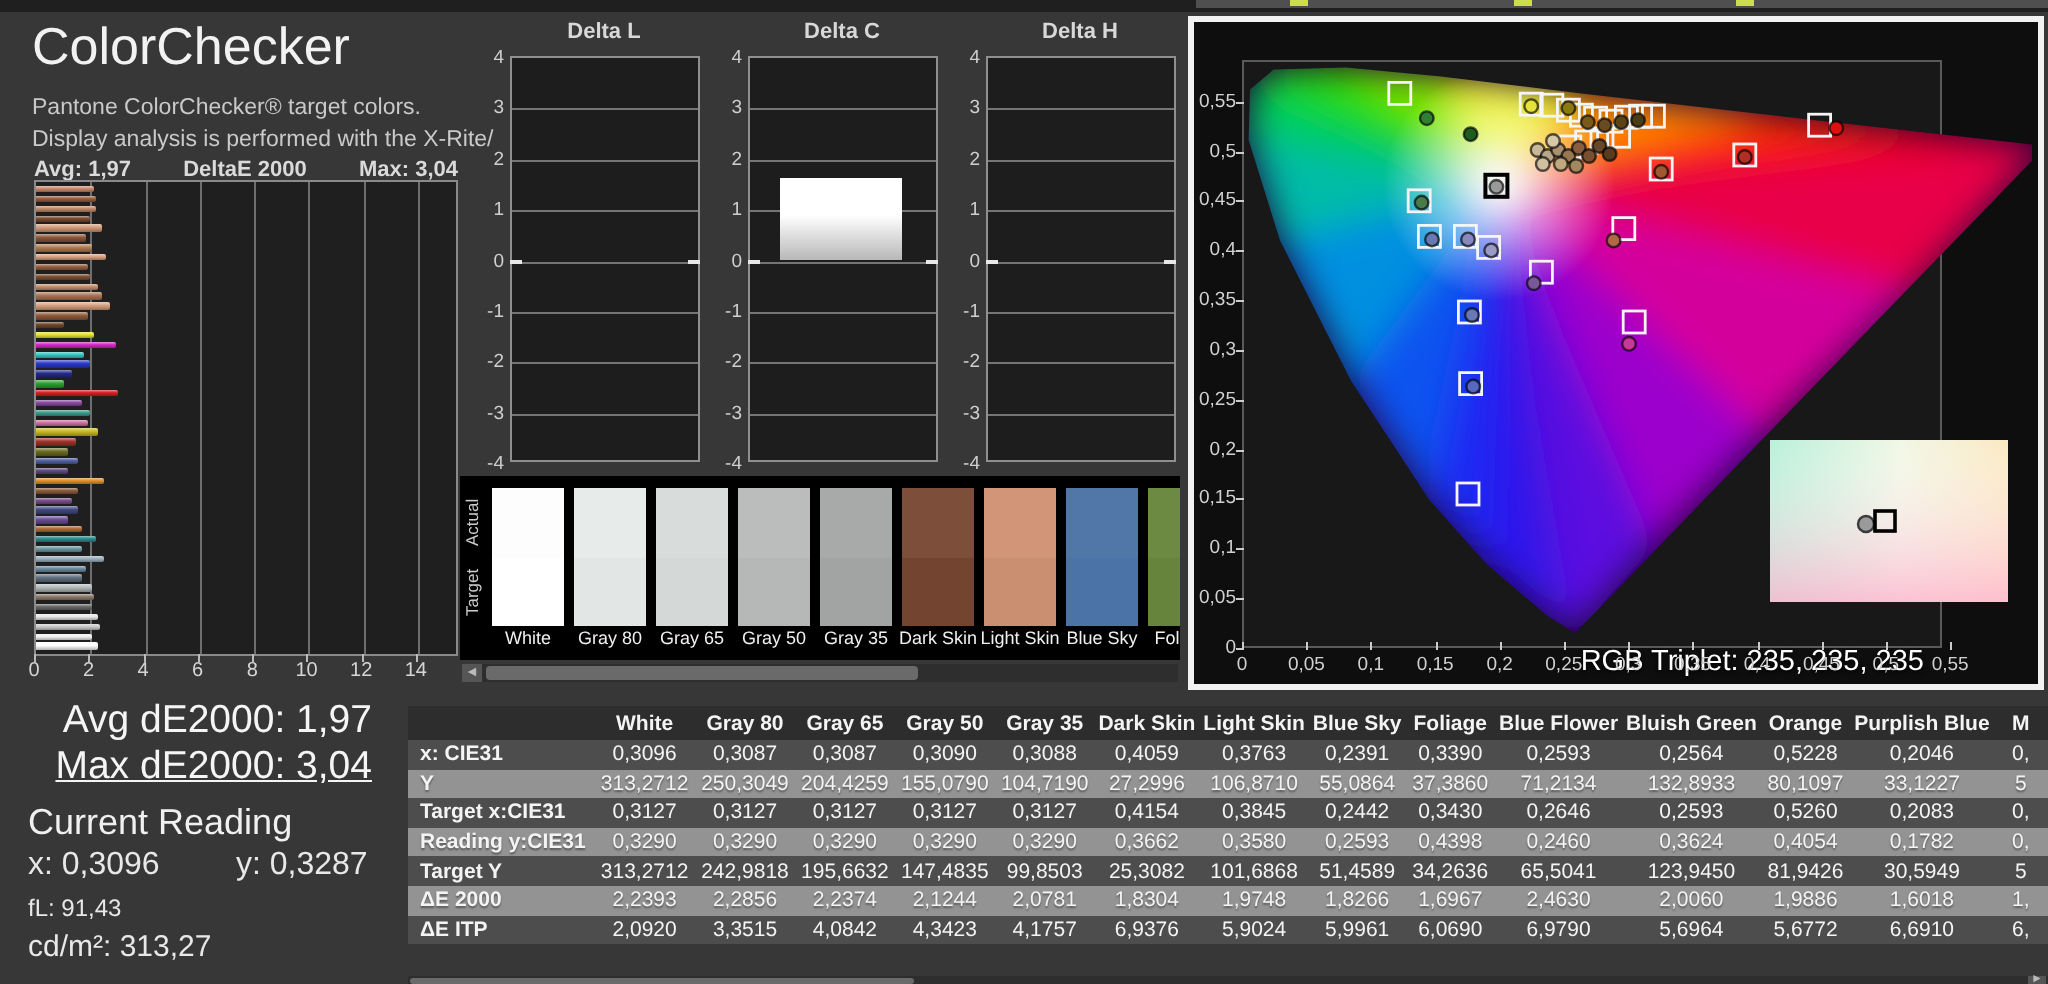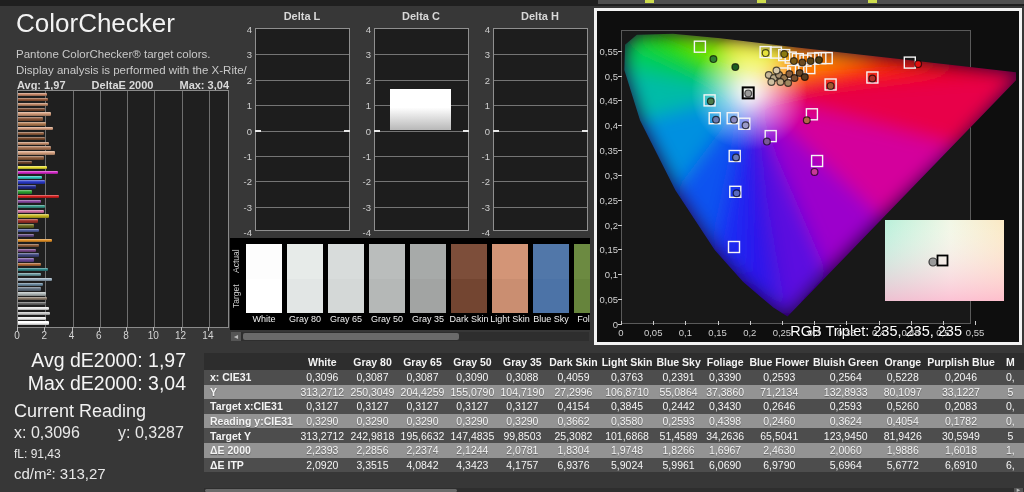--- a/index.html
+++ b/index.html
@@ -20,21 +20,21 @@
   #de-plot { left:17px; top:90px; width:212px; height:238px; background:#1f1f1f; border:1px solid #8a8a8a; overflow:hidden; }
   .de-grid { position:absolute; top:0; bottom:0; width:1px; background:#6f6f6f; }
   #de-bars { position:absolute; left:0; top:2px; right:0; bottom:2px; display:flex; flex-direction:column; justify-content:space-between; }
   .de-bar { height:3.4px; border-radius:0 1px 1px 0;
     background-image:linear-gradient(rgba(255,255,255,.5), rgba(255,255,255,0) 45%, rgba(0,0,0,.3)); }
   #de-xlabels { left:17px; top:330px; width:212px; height:12px; font-size:10px; color:#d5d5d5; }
   .de-xlab { position:absolute; transform:translateX(-50%); }
   .de-xtick { position:absolute; top:-3px; width:1px; height:4px; background:#bbb; }
   .stat-right { width:186px; text-align:right; font-size:19.5px; color:#f5f5f5; }
   #stat-avg { left:0; top:349px; }
-  #stat-max { left:0; top:372px; }
+  #stat-max { left:0; top:372px;text-decoration:underline; }
   #stat-reading { left:14px; top:401px; font-size:18px; color:#f0f0f0; }
   #stat-x { left:14px; top:424px; font-size:16px; }
   #stat-y { left:118px; top:424px; font-size:16px; }
   #stat-fl { left:14px; top:447px; font-size:12px; }
   #stat-cd { left:14px; top:465px; font-size:15px; }
   
   .dchart { top:10px; width:114px; height:224px; }
   .dchart-title { position:absolute; left:16px; top:0; width:96px; text-align:center; font-size:11px; font-weight:bold; color:#d8d8d8; }
   .dchart-plot { position:absolute; left:17px; top:18px; width:95px; height:203px; background:#1d1d1d; border:1px solid #8f8f8f; }
   .dgrid { position:absolute; left:0; right:0; height:1px; background:#757575; }

